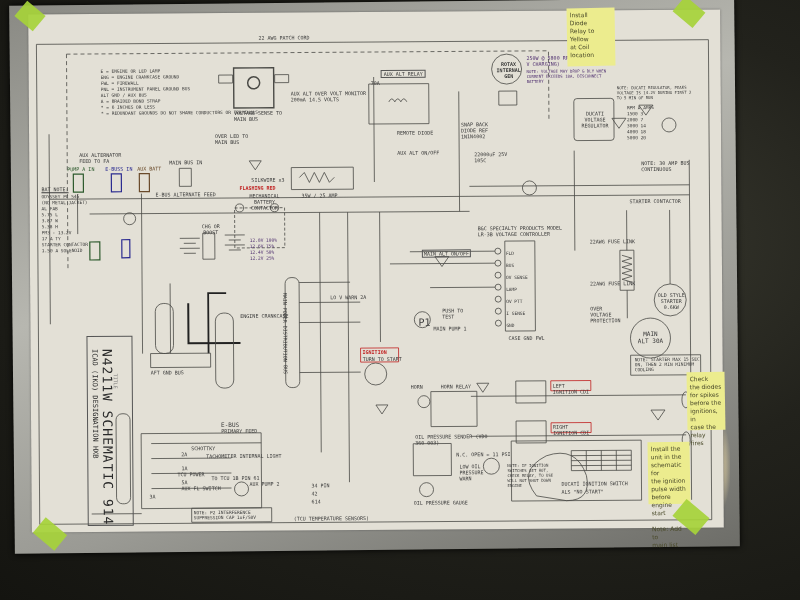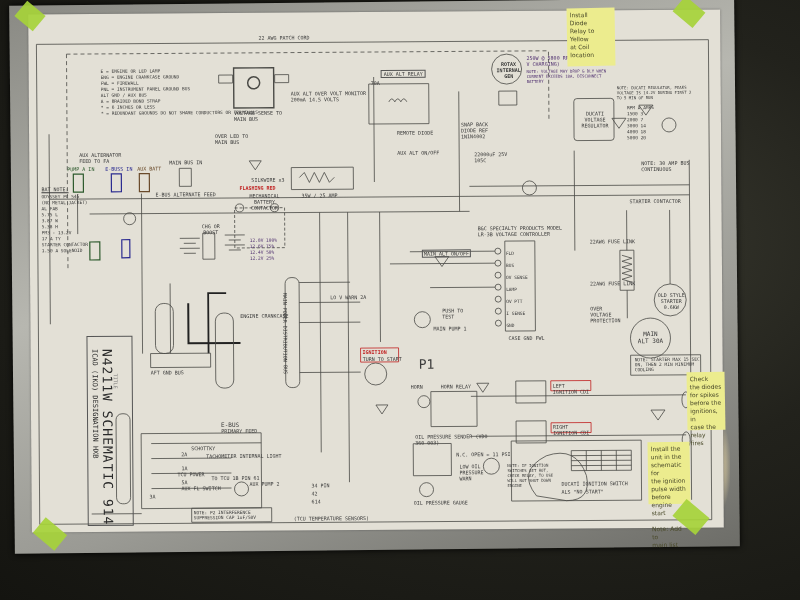--- a/index.html
+++ b/index.html
@@ -213,21 +213,21 @@
   <div class="t" style="left:448px;top:214px;width:90px;white-space:normal;">B&amp;C SPECIALTY PRODUCTS MODEL LR-3B VOLTAGE CONTROLLER</div>
   <div class="notecol" style="left:476px;top:237px;line-height:12px;"><span>FLD</span>
 <span>BUS</span>
 <span>OV SENSE</span>
 <span>LAMP</span>
 <span>OV PTT</span>
 <span>I SENSE</span>
 <span>GND</span></div>
   <div class="t" style="left:392px;top:238px;border:1px solid #555;padding:0 1px;">MAIN ALT ON/OFF</div>
   <div class="t" style="left:412px;top:296px;width:24px;white-space:normal;">PUSH TO TEST</div>
-  <div class="t" style="left:388px;top:305px;font-size:13px;margin-top:40px;">P1</div>
+  <div class="t" style="left:388px;top:305px;font-size:10px;">P1</div>
   <div class="t" style="left:403px;top:314px;">MAIN PUMP 1</div>
   <div class="t" style="left:478px;top:324px;">CASE GND FWL</div>
 
   <div class="t" style="left:607px;top:320px;width:26px;white-space:normal;text-align:center;font-size:6px;">MAIN ALT 30A</div>
   <div class="t" style="left:626px;top:282px;width:30px;white-space:normal;text-align:center;">OLD STYLE STARTER 0.6KW</div>
   <div class="t" style="left:600px;top:188px;">STARTER CONTACTOR</div>
   <div class="t" style="left:560px;top:228px;">22AWG FUSE LINK</div>
   <div class="t" style="left:560px;top:270px;">22AWG FUSE LINK</div>
   <div class="t" style="left:604px;top:347px;width:66px;white-space:normal;font-size:4.5px;">NOTE: STARTER MAX 15 SEC ON, THEN 2 MIN MINIMUM COOLING</div>
   <div class="t" style="left:560px;top:295px;width:32px;white-space:normal;">OVER VOLTAGE PROTECTION</div>

